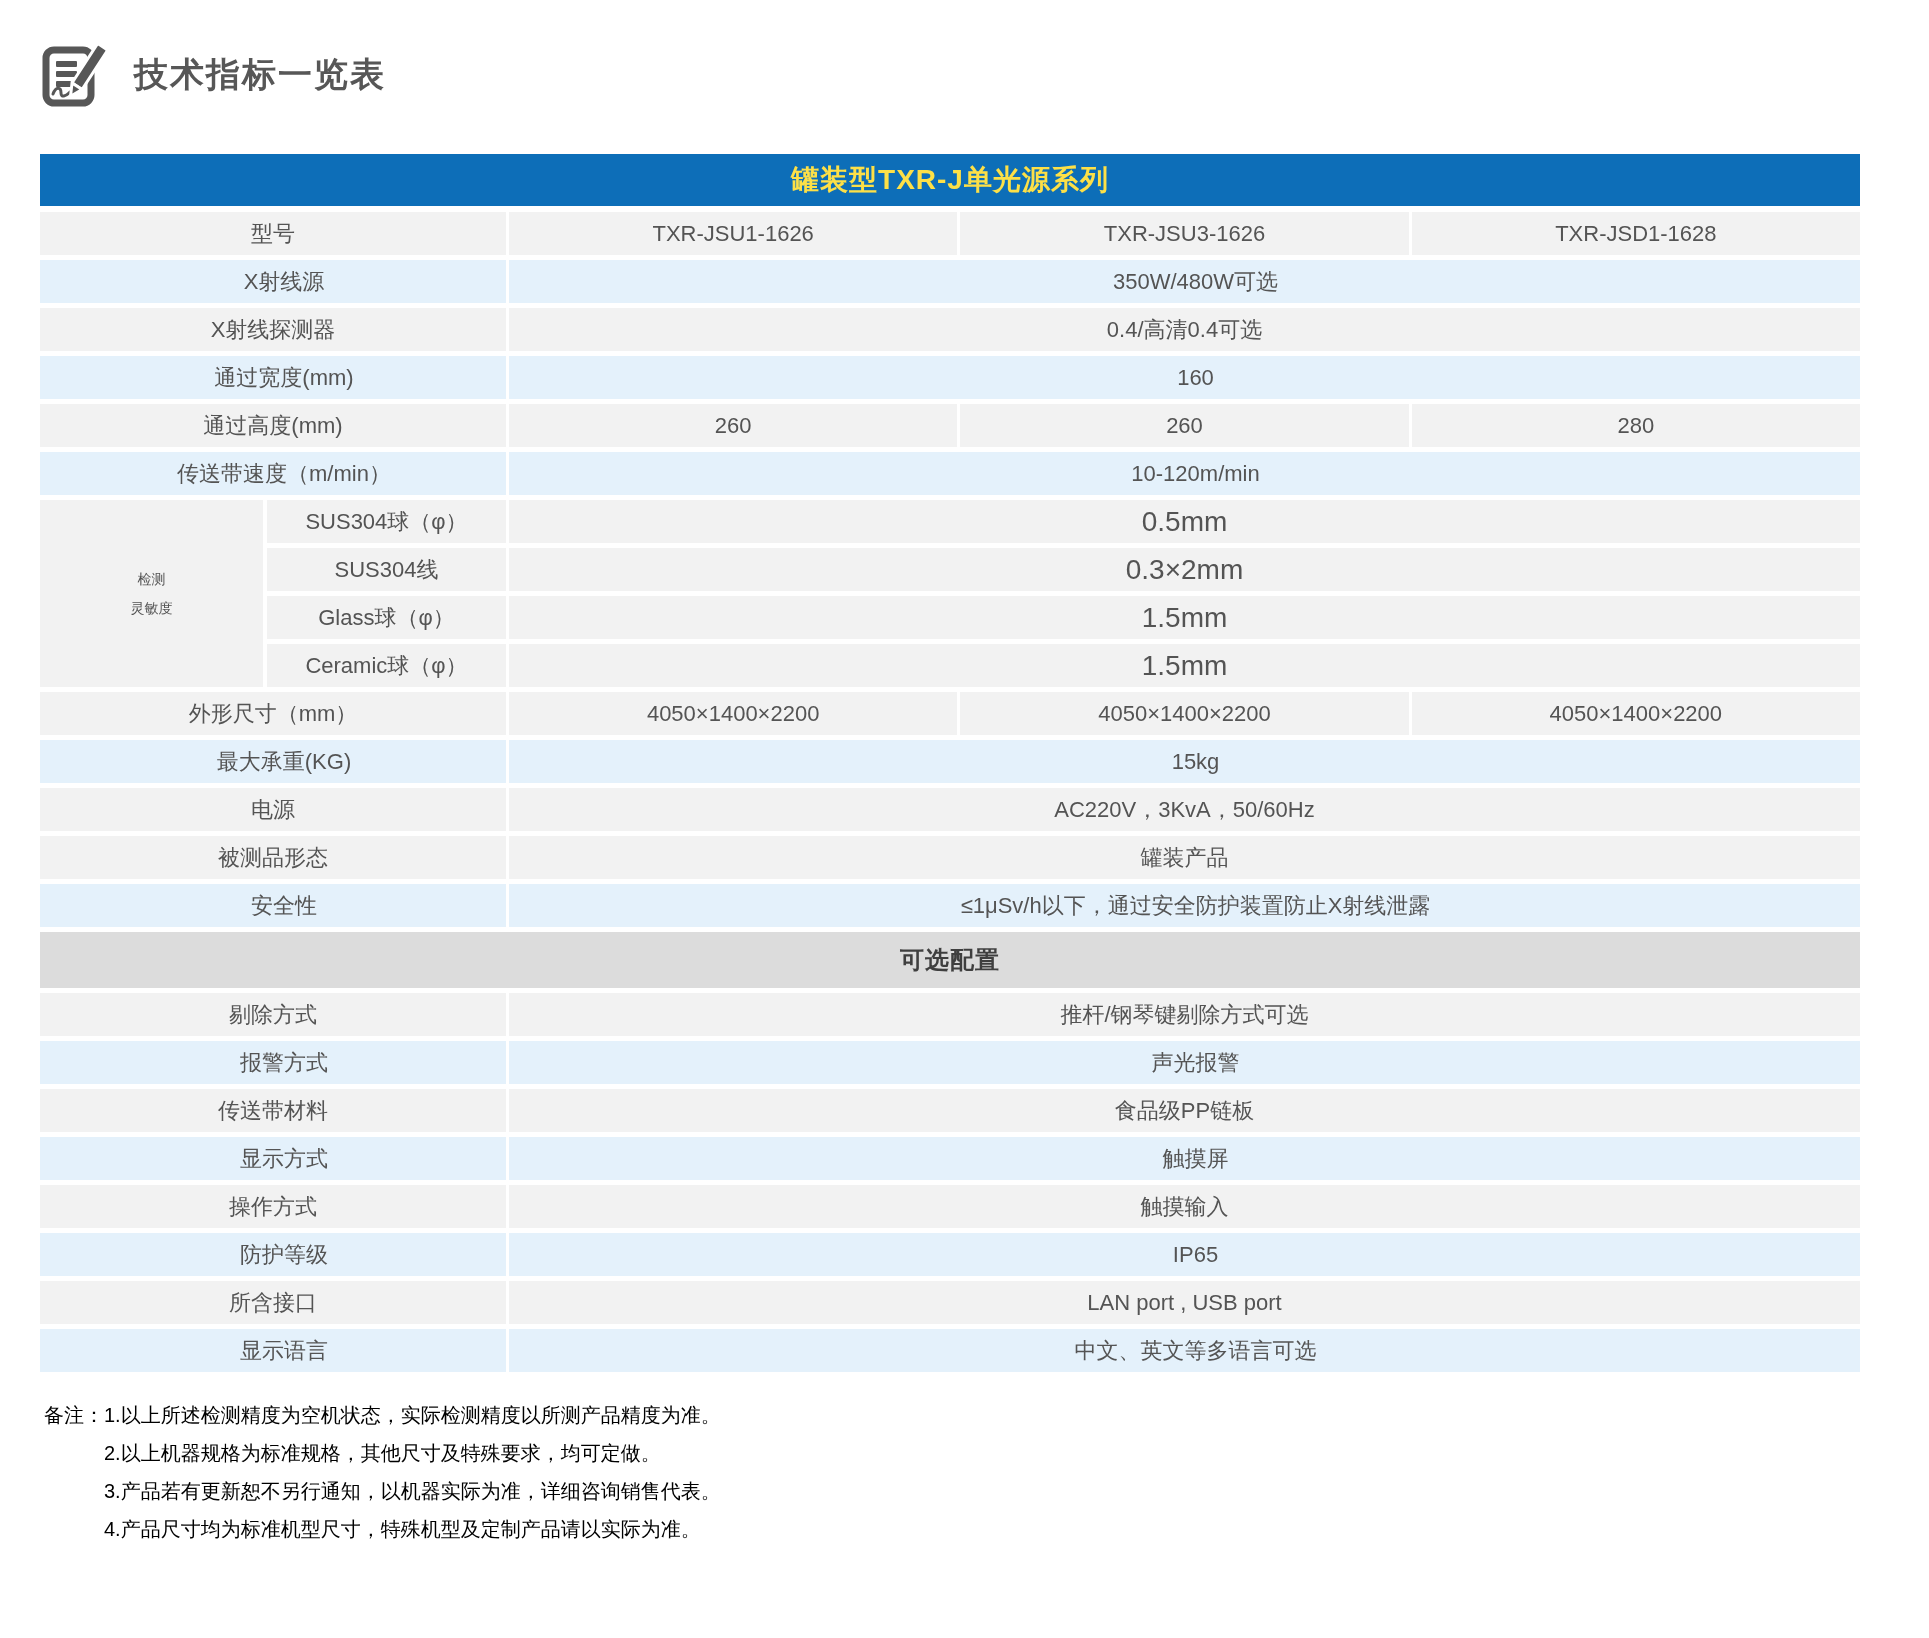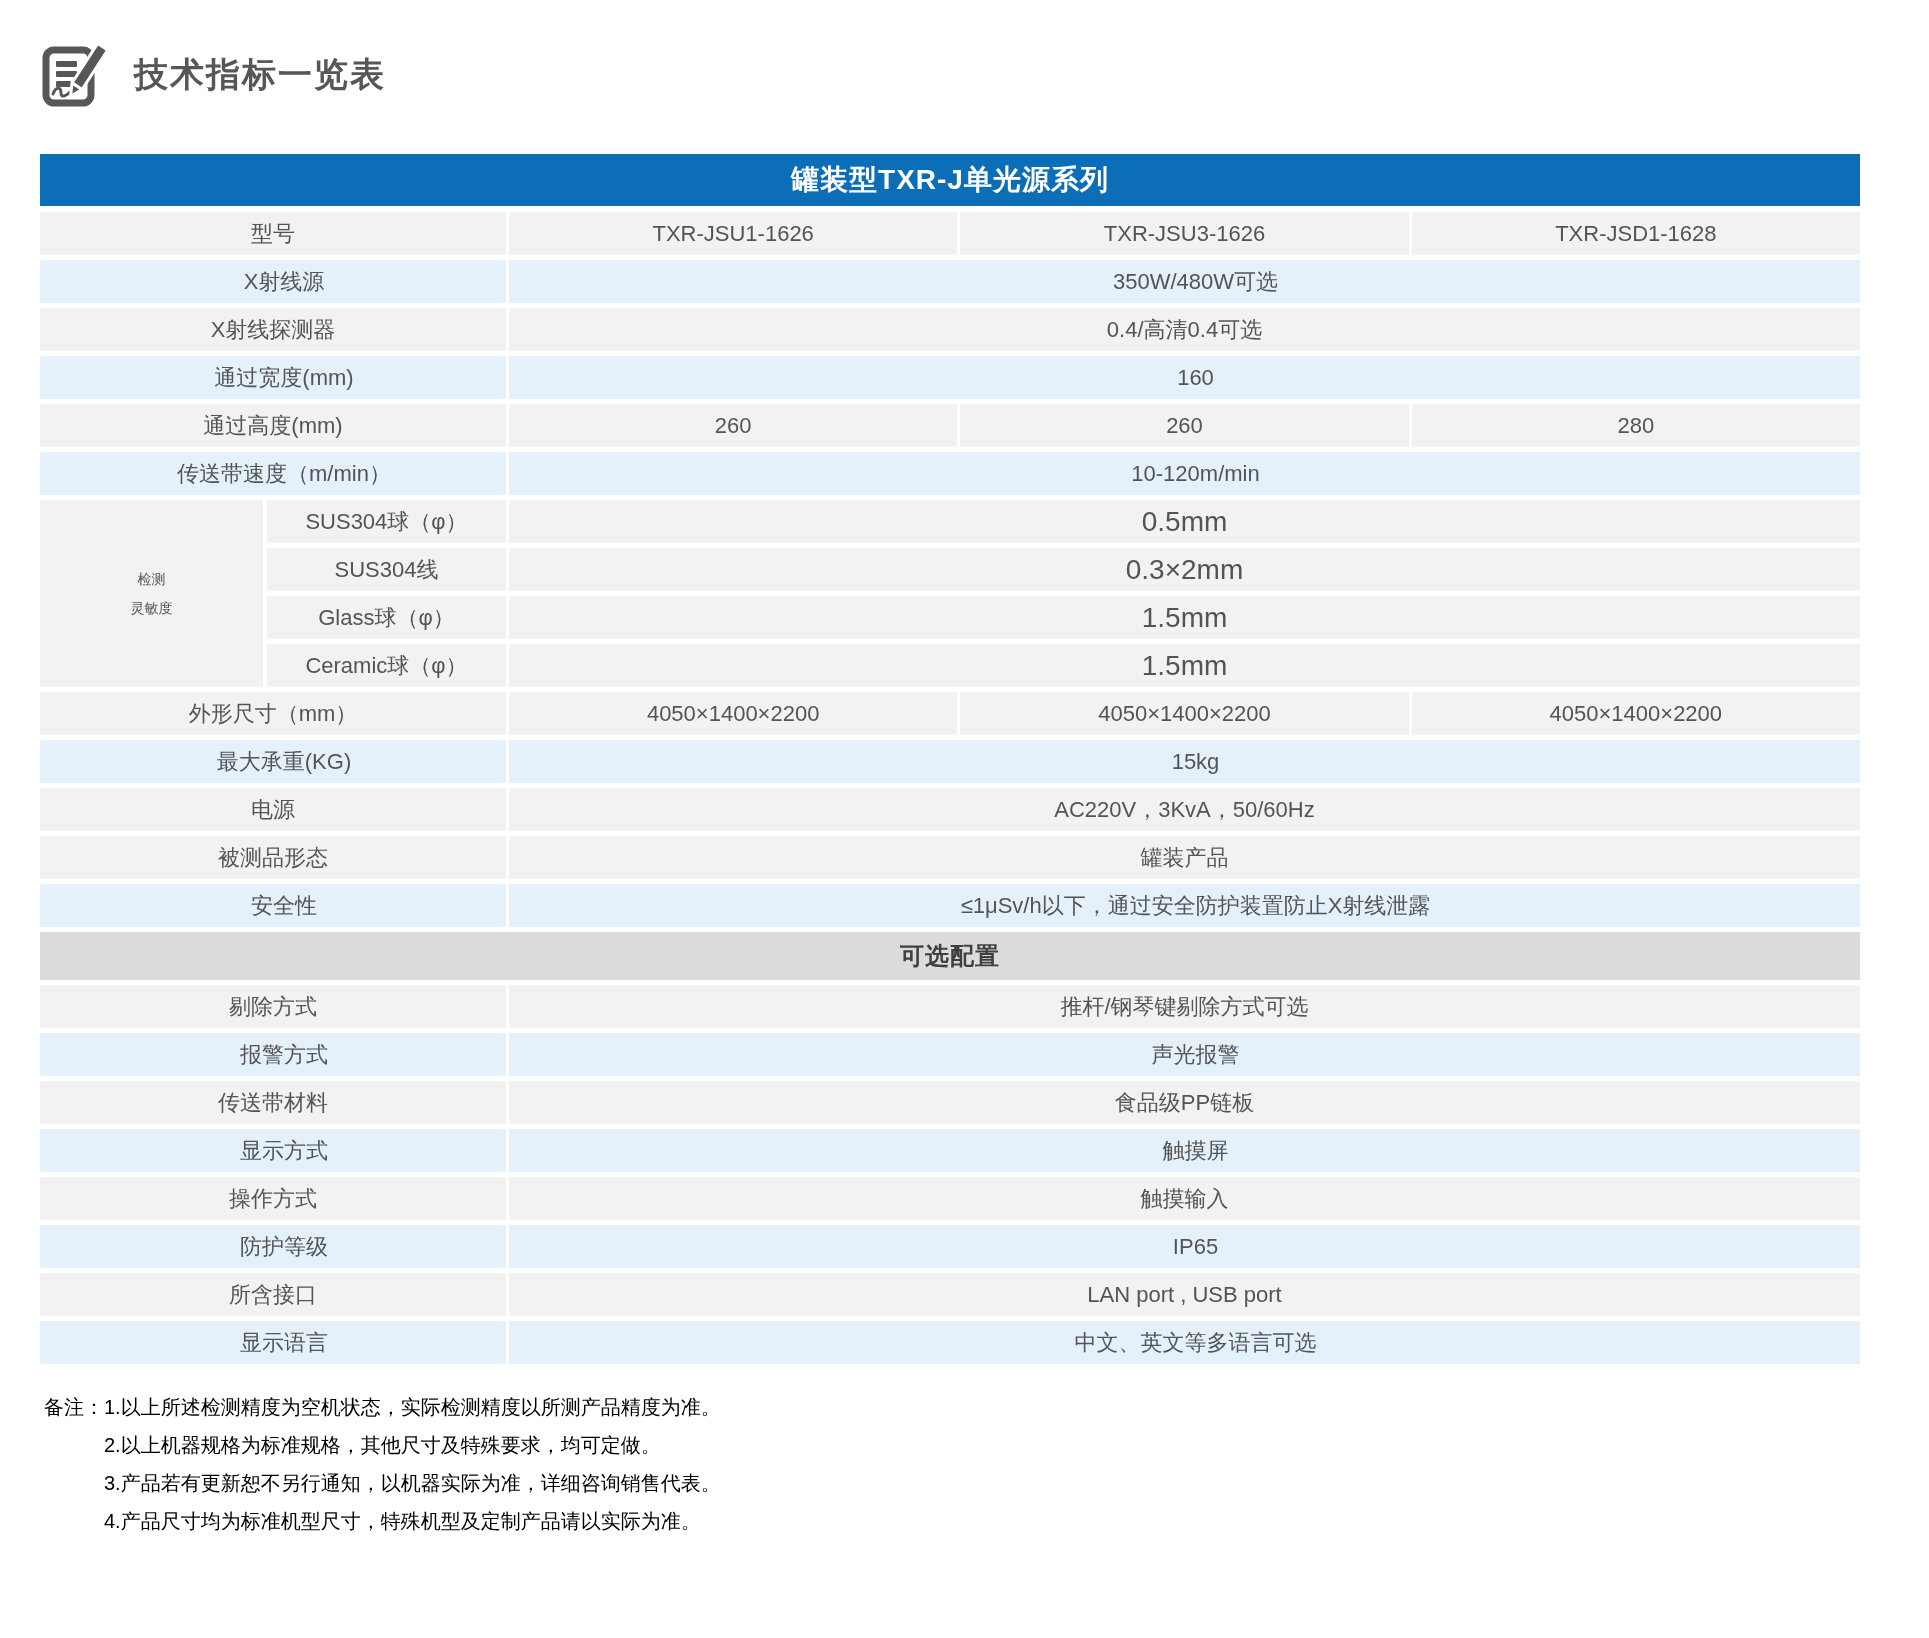--- a/index.html
+++ b/index.html
@@ -21,37 +21,37 @@
     display:flex;align-items:center;gap:16px;
     margin:40px 0 0 40px;height:70px;
   }
   .title-icon{width:66px;height:66px;display:block;flex:none;}
   .page-title{
     margin:12px;font-size:34px;font-weight:bold;color:var(--text_dark);
     letter-spacing:2px;
   }
   .spec-table{margin:44px 0 0 40px;width:1820px;}
   .table-header{
-    height:52px;background:var(--header_blue);color:#ffffff;
+    height:52px;background:var(--header_blue);color:#fde047;
     font-size:28px;font-weight:bold;letter-spacing:1px;
     display:flex;align-items:center;justify-content:center;
     margin-bottom:6px;
   }
   .row{display:flex;gap:3px;margin-bottom:5px;height:43px;}
   .cell{
     display:flex;align-items:center;justify-content:center;
     font-size:22px;color:var(--cell_text);text-align:center;
   }
   .label{width:466px;flex:none;}
   .data{flex:1 1 0;}
   .value{flex:1 1 0;}
   .row-gray .cell{background:var(--row_gray);}
   .row-blue .cell{background:var(--row_blue);padding-left:22px;}
   .section-row{
-    height:48px;background:var(--section_gray);
+    height:56px;background:var(--section_gray);
     display:flex;align-items:center;justify-content:center;
     font-size:24px;font-weight:bold;color:#3f3f3f;
     margin-bottom:5px;letter-spacing:1px;
   }
   .sens{display:flex;gap:4px;margin-bottom:5px;}
   .sens-label{
     width:223px;flex:none;background:var(--row_gray);
     display:flex;flex-direction:column;align-items:center;justify-content:center;
     font-size:14px;color:var(--cell_text);line-height:2.05;
   }

